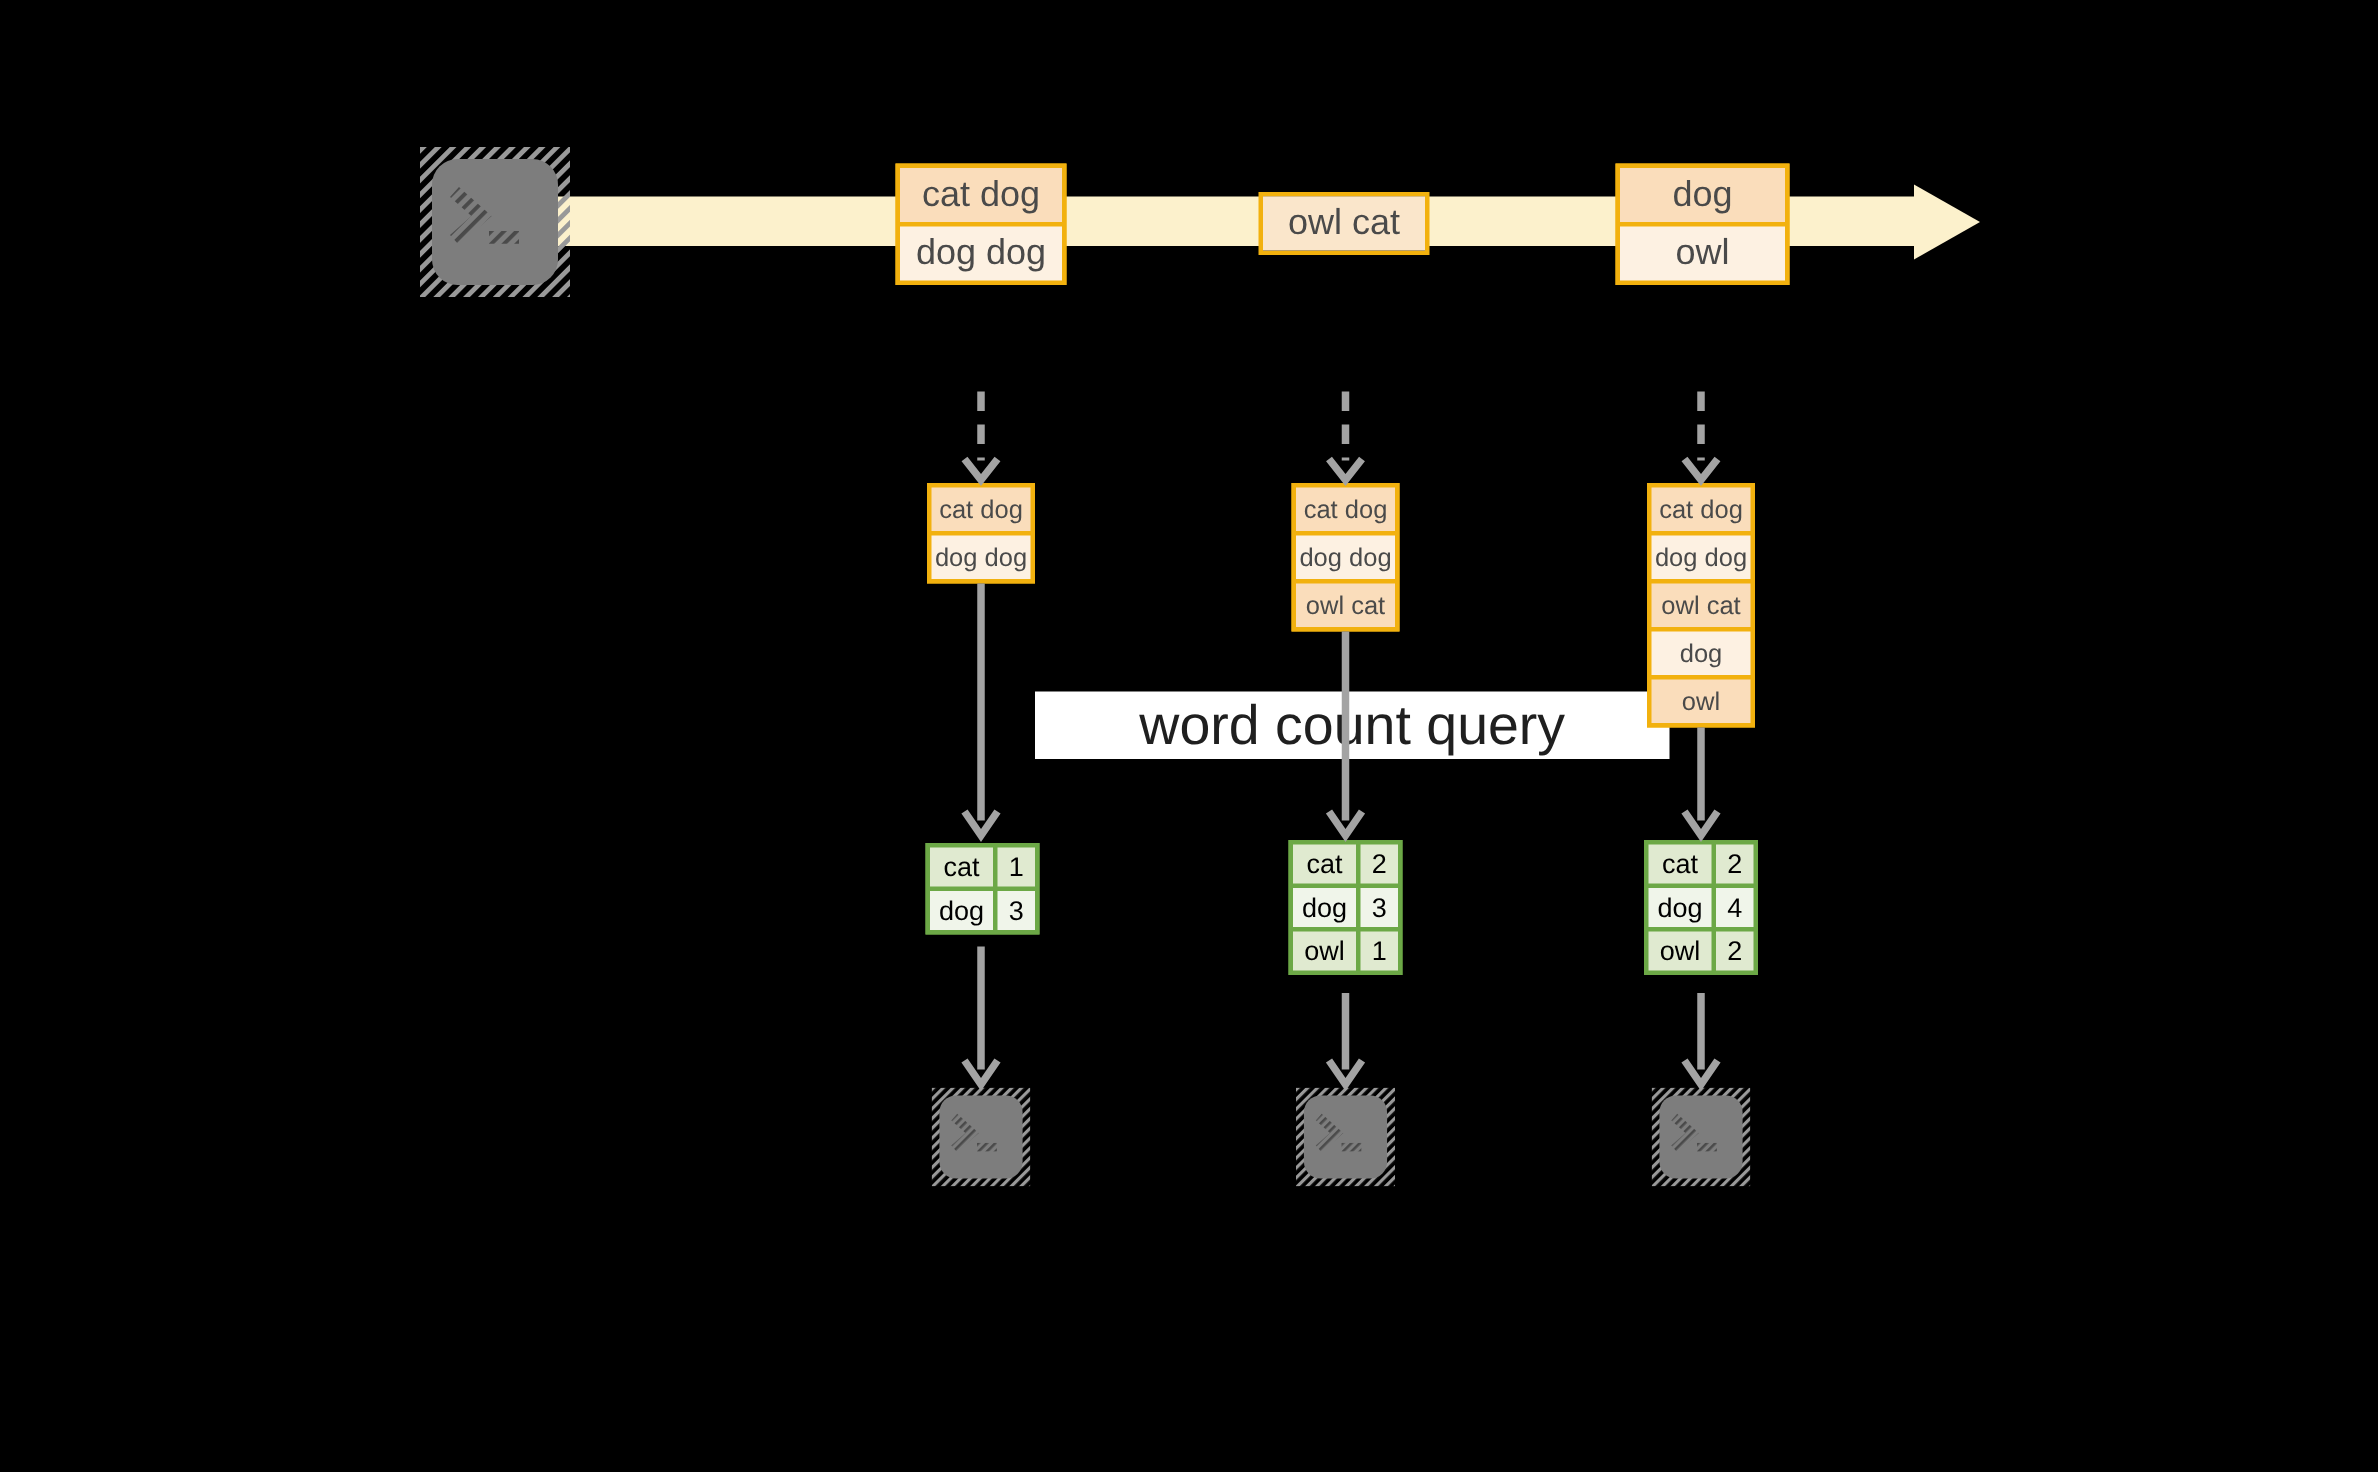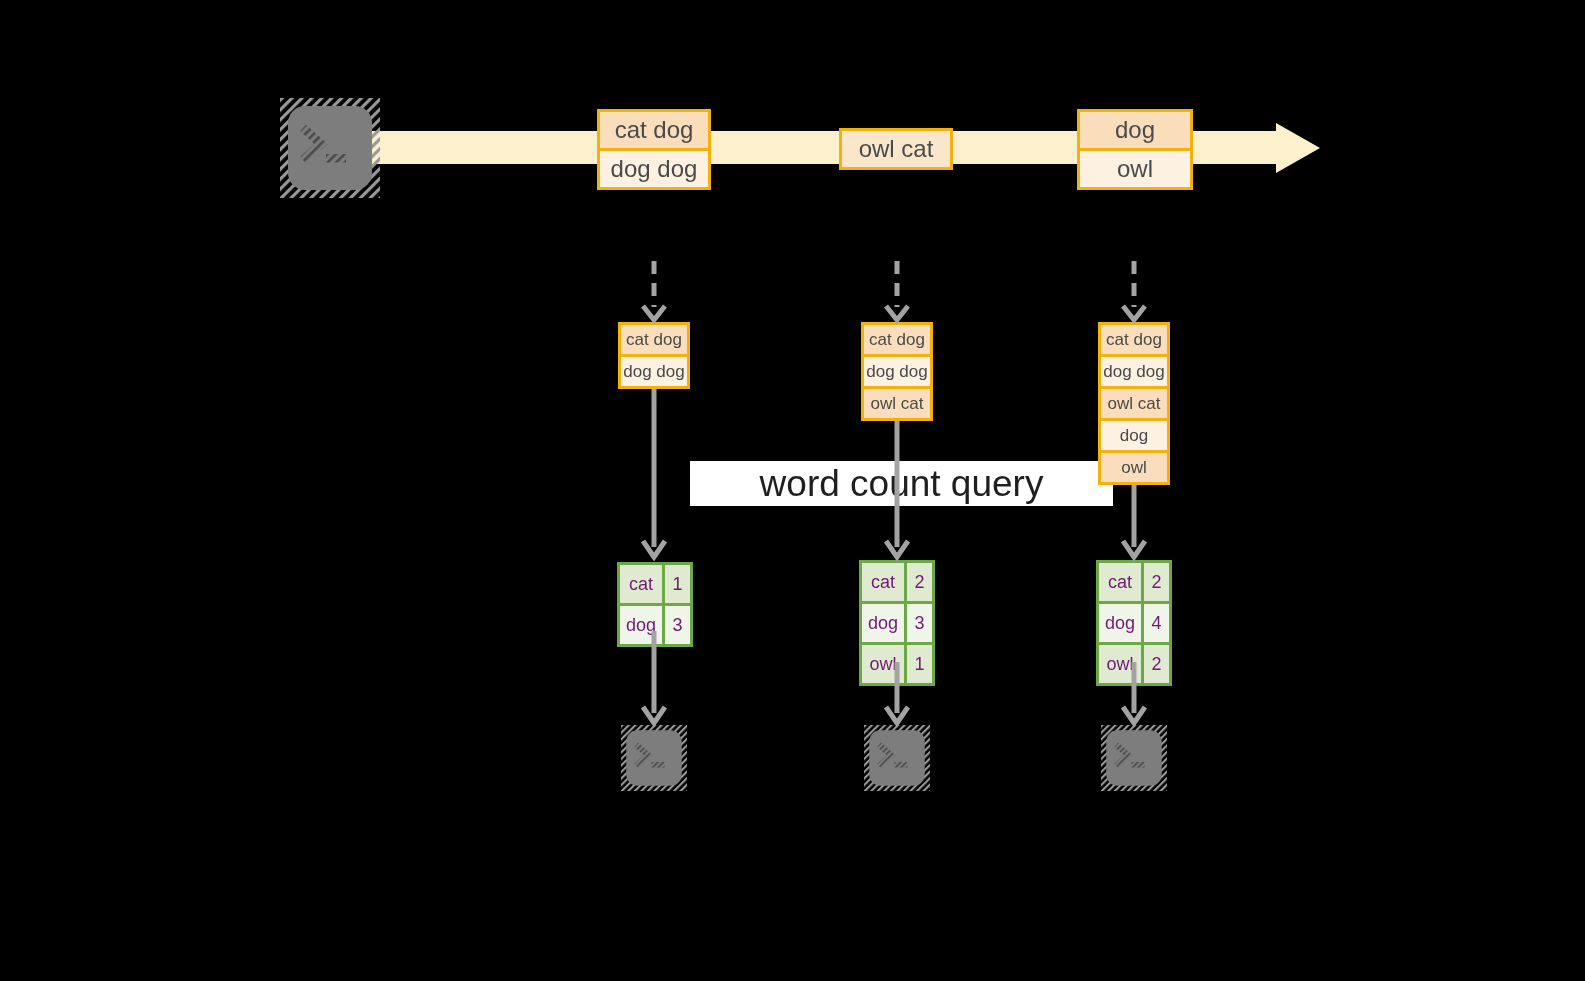--- a/index.html
+++ b/index.html
@@ -29,22 +29,22 @@
   .cream{background:var(--cream)}
   .single{background:var(--single)}
   .ostack{position:absolute;width:72px;display:flex;flex-direction:column;gap:3px;
           background:var(--amber);border:3px solid var(--amber);z-index:4}
   .ostack .ocell{height:29px;font-size:17px}
   .querybox{position:absolute;left:690px;top:461px;width:423px;height:45px;background:#ffffff;
             z-index:3;display:flex;align-items:center;justify-content:center;
             font-size:37px;color:#1f1f1f}
   .gtable{position:absolute;display:grid;grid-template-columns:42px 25px;gap:3px;
           background:var(--green);border:3px solid var(--green);z-index:4}
-  .gcell{height:38px;display:flex;align-items:center;justify-content:center;
-         font-size:18px;color:#701a75}
+  .gcell{height:26px;display:flex;align-items:center;justify-content:center;
+         font-size:18px;color:#000000}
   .gdark{background:var(--gdark)}
   .glight{background:var(--glight)}
   .arr{position:absolute;z-index:5;overflow:visible}
   .arr line,.arr path{stroke:var(--gray);stroke-width:5;fill:none}
   .dash line{stroke-dasharray:13 9}
 </style>
 </head>
 <body>
 
 <div class="canvas">

